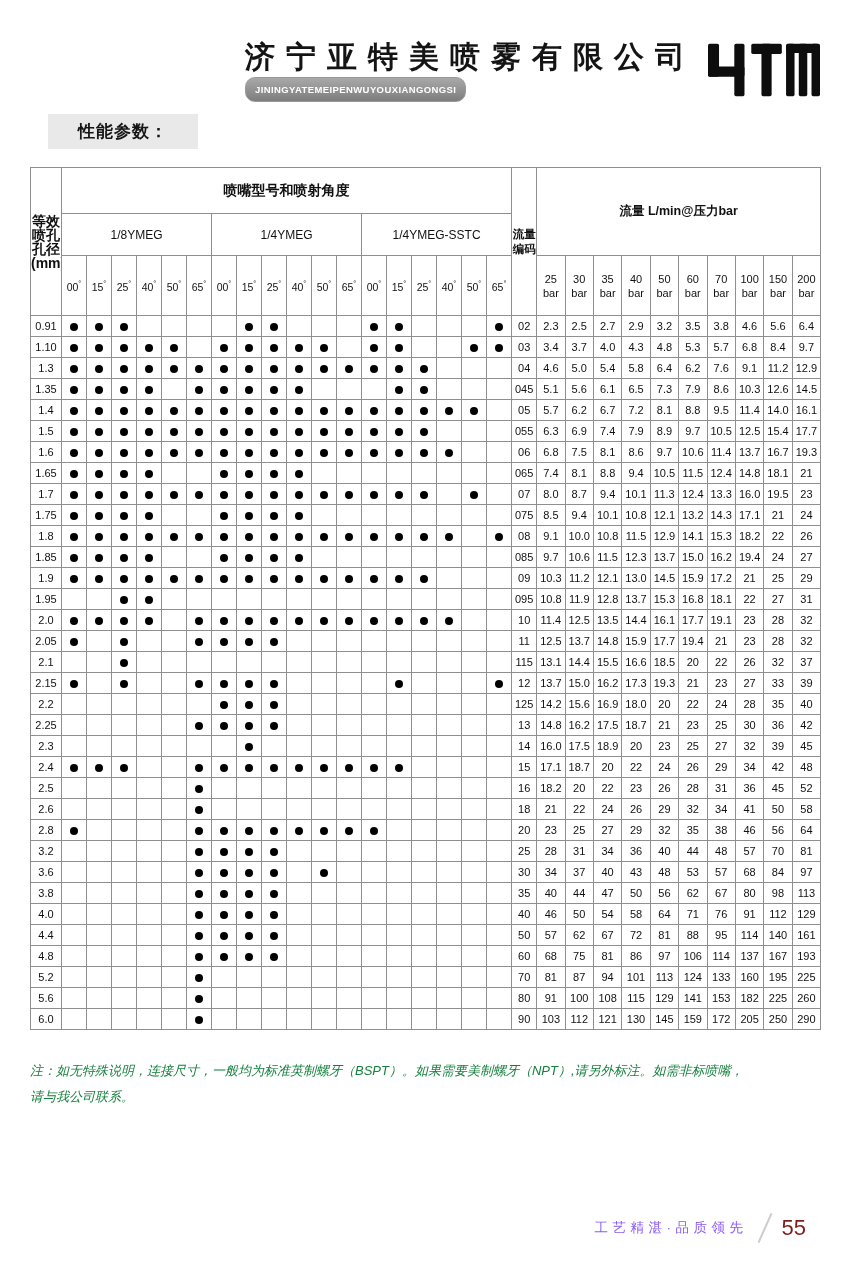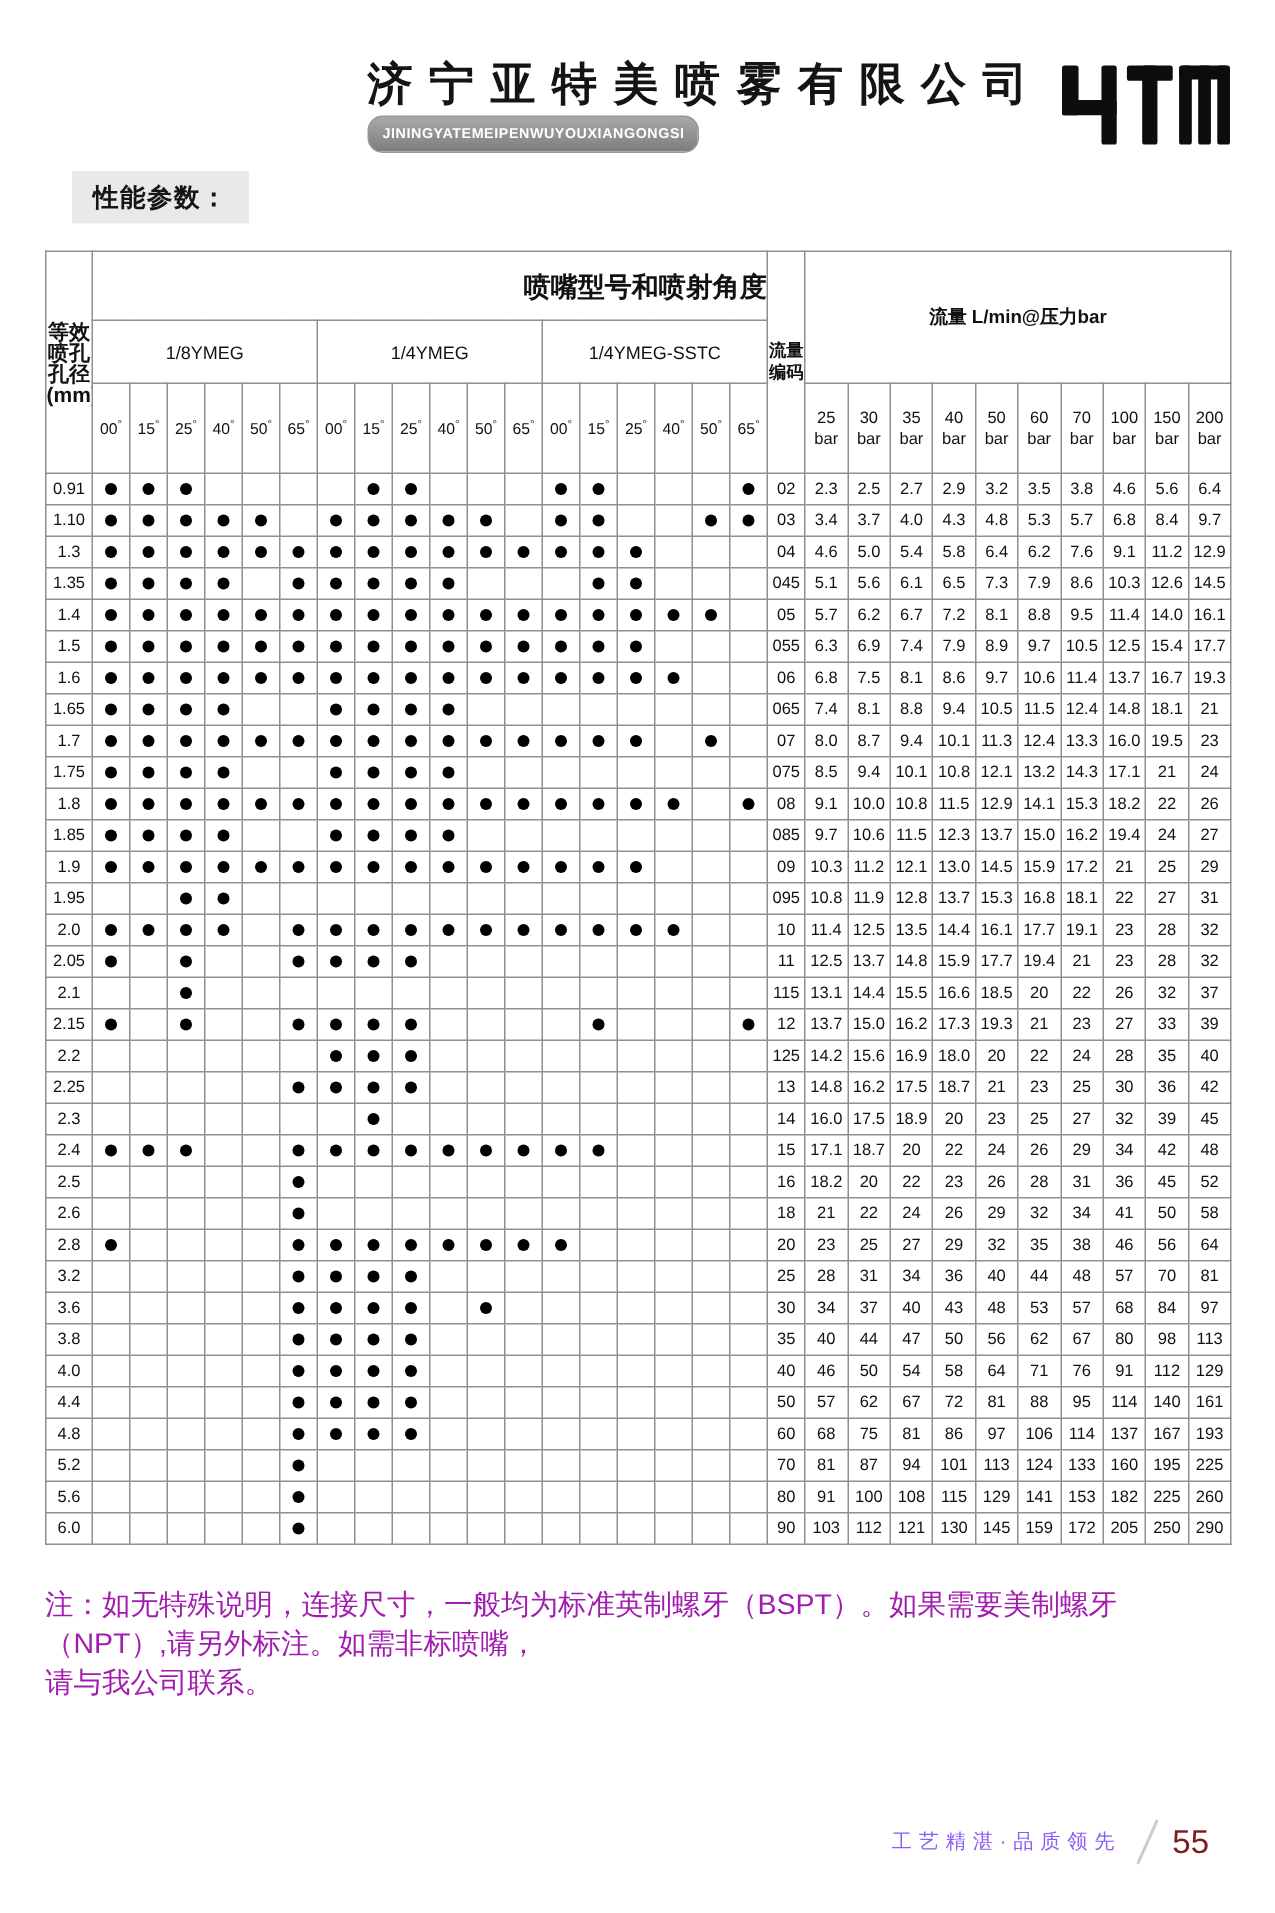--- a/index.html
+++ b/index.html
@@ -12,43 +12,43 @@
   .brand{display:flex;flex-direction:column;align-items:flex-start;}
   .brand-name{font-size:30px;font-weight:bold;letter-spacing:11px;color:#141414;white-space:nowrap;line-height:34px;}
   .brand-pill{
     margin-top:3px;background:linear-gradient(#a9a9a9,#7d7d7d);color:#fff;border:1px solid #989898;
     border-radius:10px;font-size:9.5px;font-weight:bold;letter-spacing:.4px;padding:6px 9px;white-space:nowrap;
   }
   .logo{margin-top:2px;}
   
   .perf-label{
     position:absolute;left:48px;top:114px;background:#e9e9e9;color:#151515;
-    font-size:17px;font-weight:bold;padding:6px 14px;letter-spacing:1px;
+    font-size:17px;font-weight:bold;padding:6px 30px;letter-spacing:1px;
   }
   
   .tablewrap{position:absolute;left:30px;top:167px;}
   table{border-collapse:collapse;table-layout:fixed;width:790px;}
   th,td{border:1px solid #8f8f8f;padding:0;text-align:center;vertical-align:middle;overflow:hidden;}
   thead tr:nth-child(1){height:46px;}
   thead tr:nth-child(2){height:42px;padding-left:42px;}
   thead tr:nth-child(3){height:60px;}
   tbody tr{height:21px;}
   th.corner{font-size:14px;font-weight:bold;line-height:14px;margin-left:23px;}
-  th.type{font-size:18px;font-weight:bold;text-align:right;}
+  th.type{font-size:14px;font-weight:bold;}
   th.codeh{font-size:11.5px;font-weight:bold;line-height:15px;}
   th.flowh{font-size:12.5px;font-weight:bold;}
   th.group{font-size:12px;font-weight:normal;}
   th.angle{font-size:10.5px;font-weight:normal;}
   th.angle .deg{font-size:7.5px;vertical-align:super;}
   th.press{font-size:11px;font-weight:normal;line-height:14px;}
   td.dia,td.codec{font-size:11px;}
   td.flowc{font-size:11px;}
   .dot{display:inline-block;width:8px;height:8px;border-radius:50%;background:#000;vertical-align:middle;}
   
-  .notes{position:absolute;left:30px;top:1058px;font-size:19px;line-height:26px;color:#a21caf;width:790px;}
+  .notes{position:absolute;left:30px;top:1058px;font-size:13px;line-height:26px;color:#15803d;width:790px;font-style:italic;}
   
   .pagefoot{position:absolute;top:1212px;right:44px;display:flex;align-items:center;gap:14px;}
   .slogan{font-size:13.5px;font-weight:normal;letter-spacing:4.5px;color:#8b5cf6;white-space:nowrap;}
   .slash{width:2px;height:32px;background:#cccccc;transform:rotate(24deg);margin:0 2px;}
   .pagenum{font-size:22px;color:#7f1d1d;}
 </style>
 </head>
 <body>
 
 <div class="header-row">

